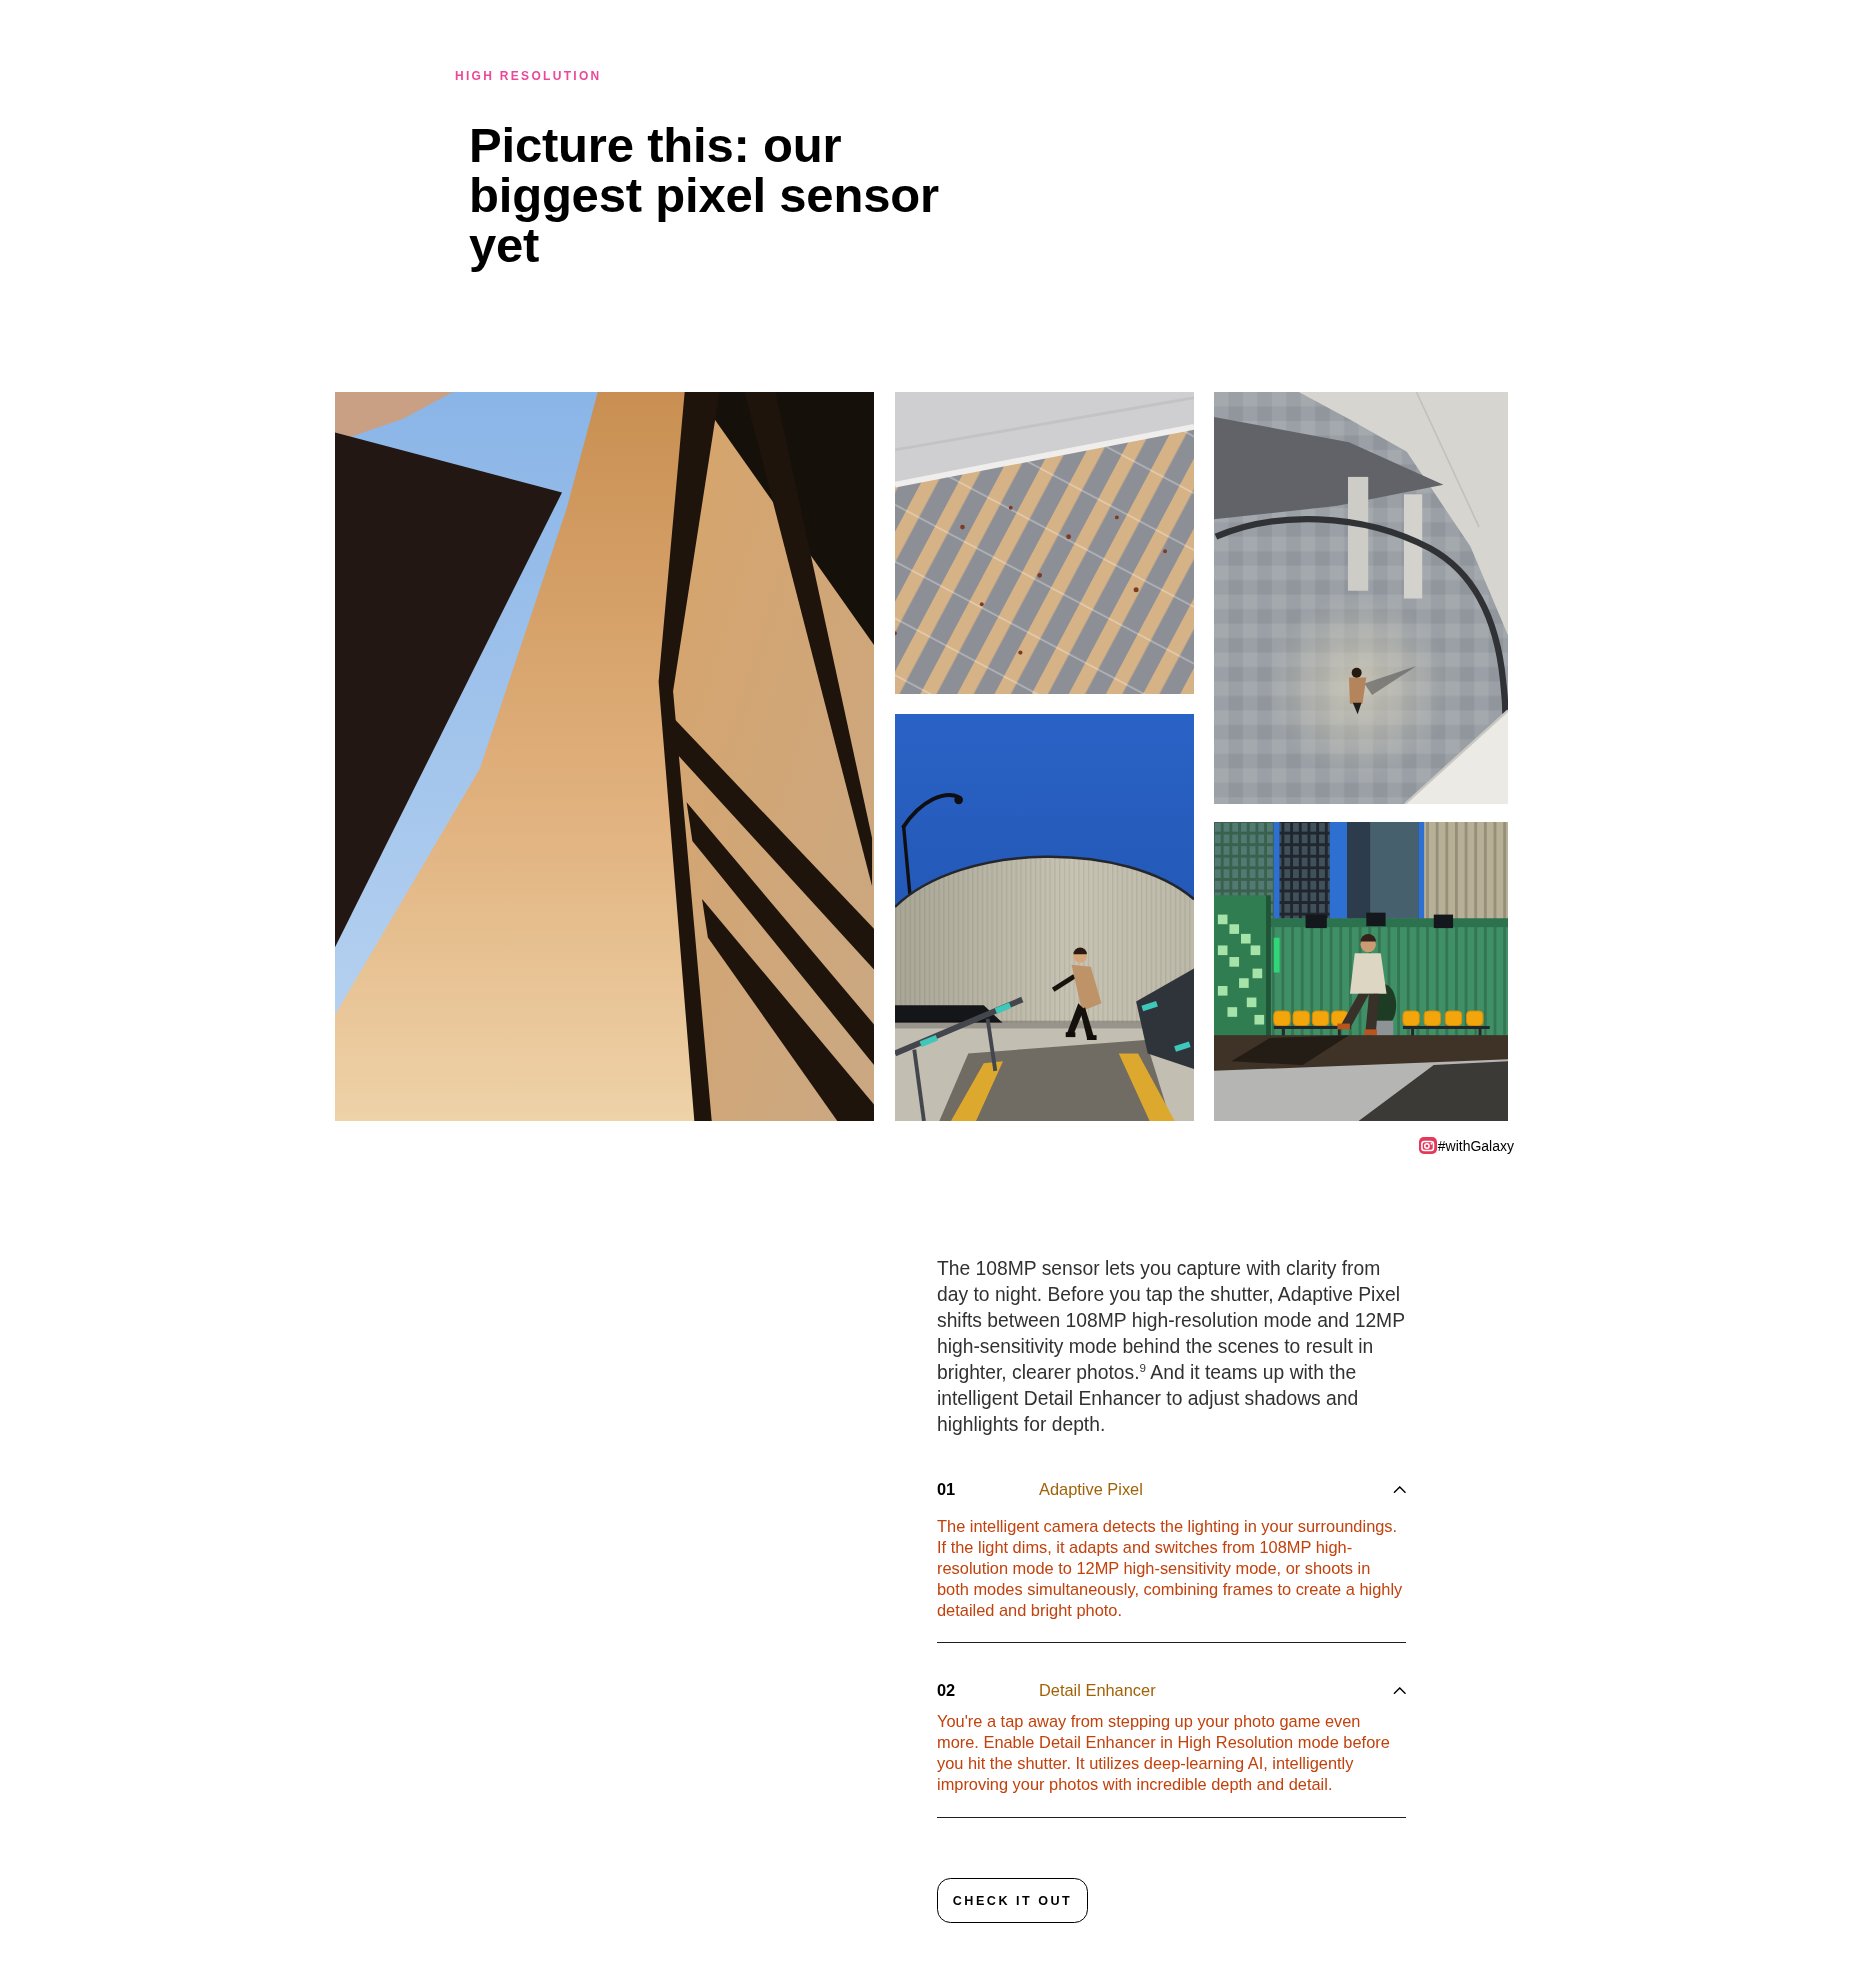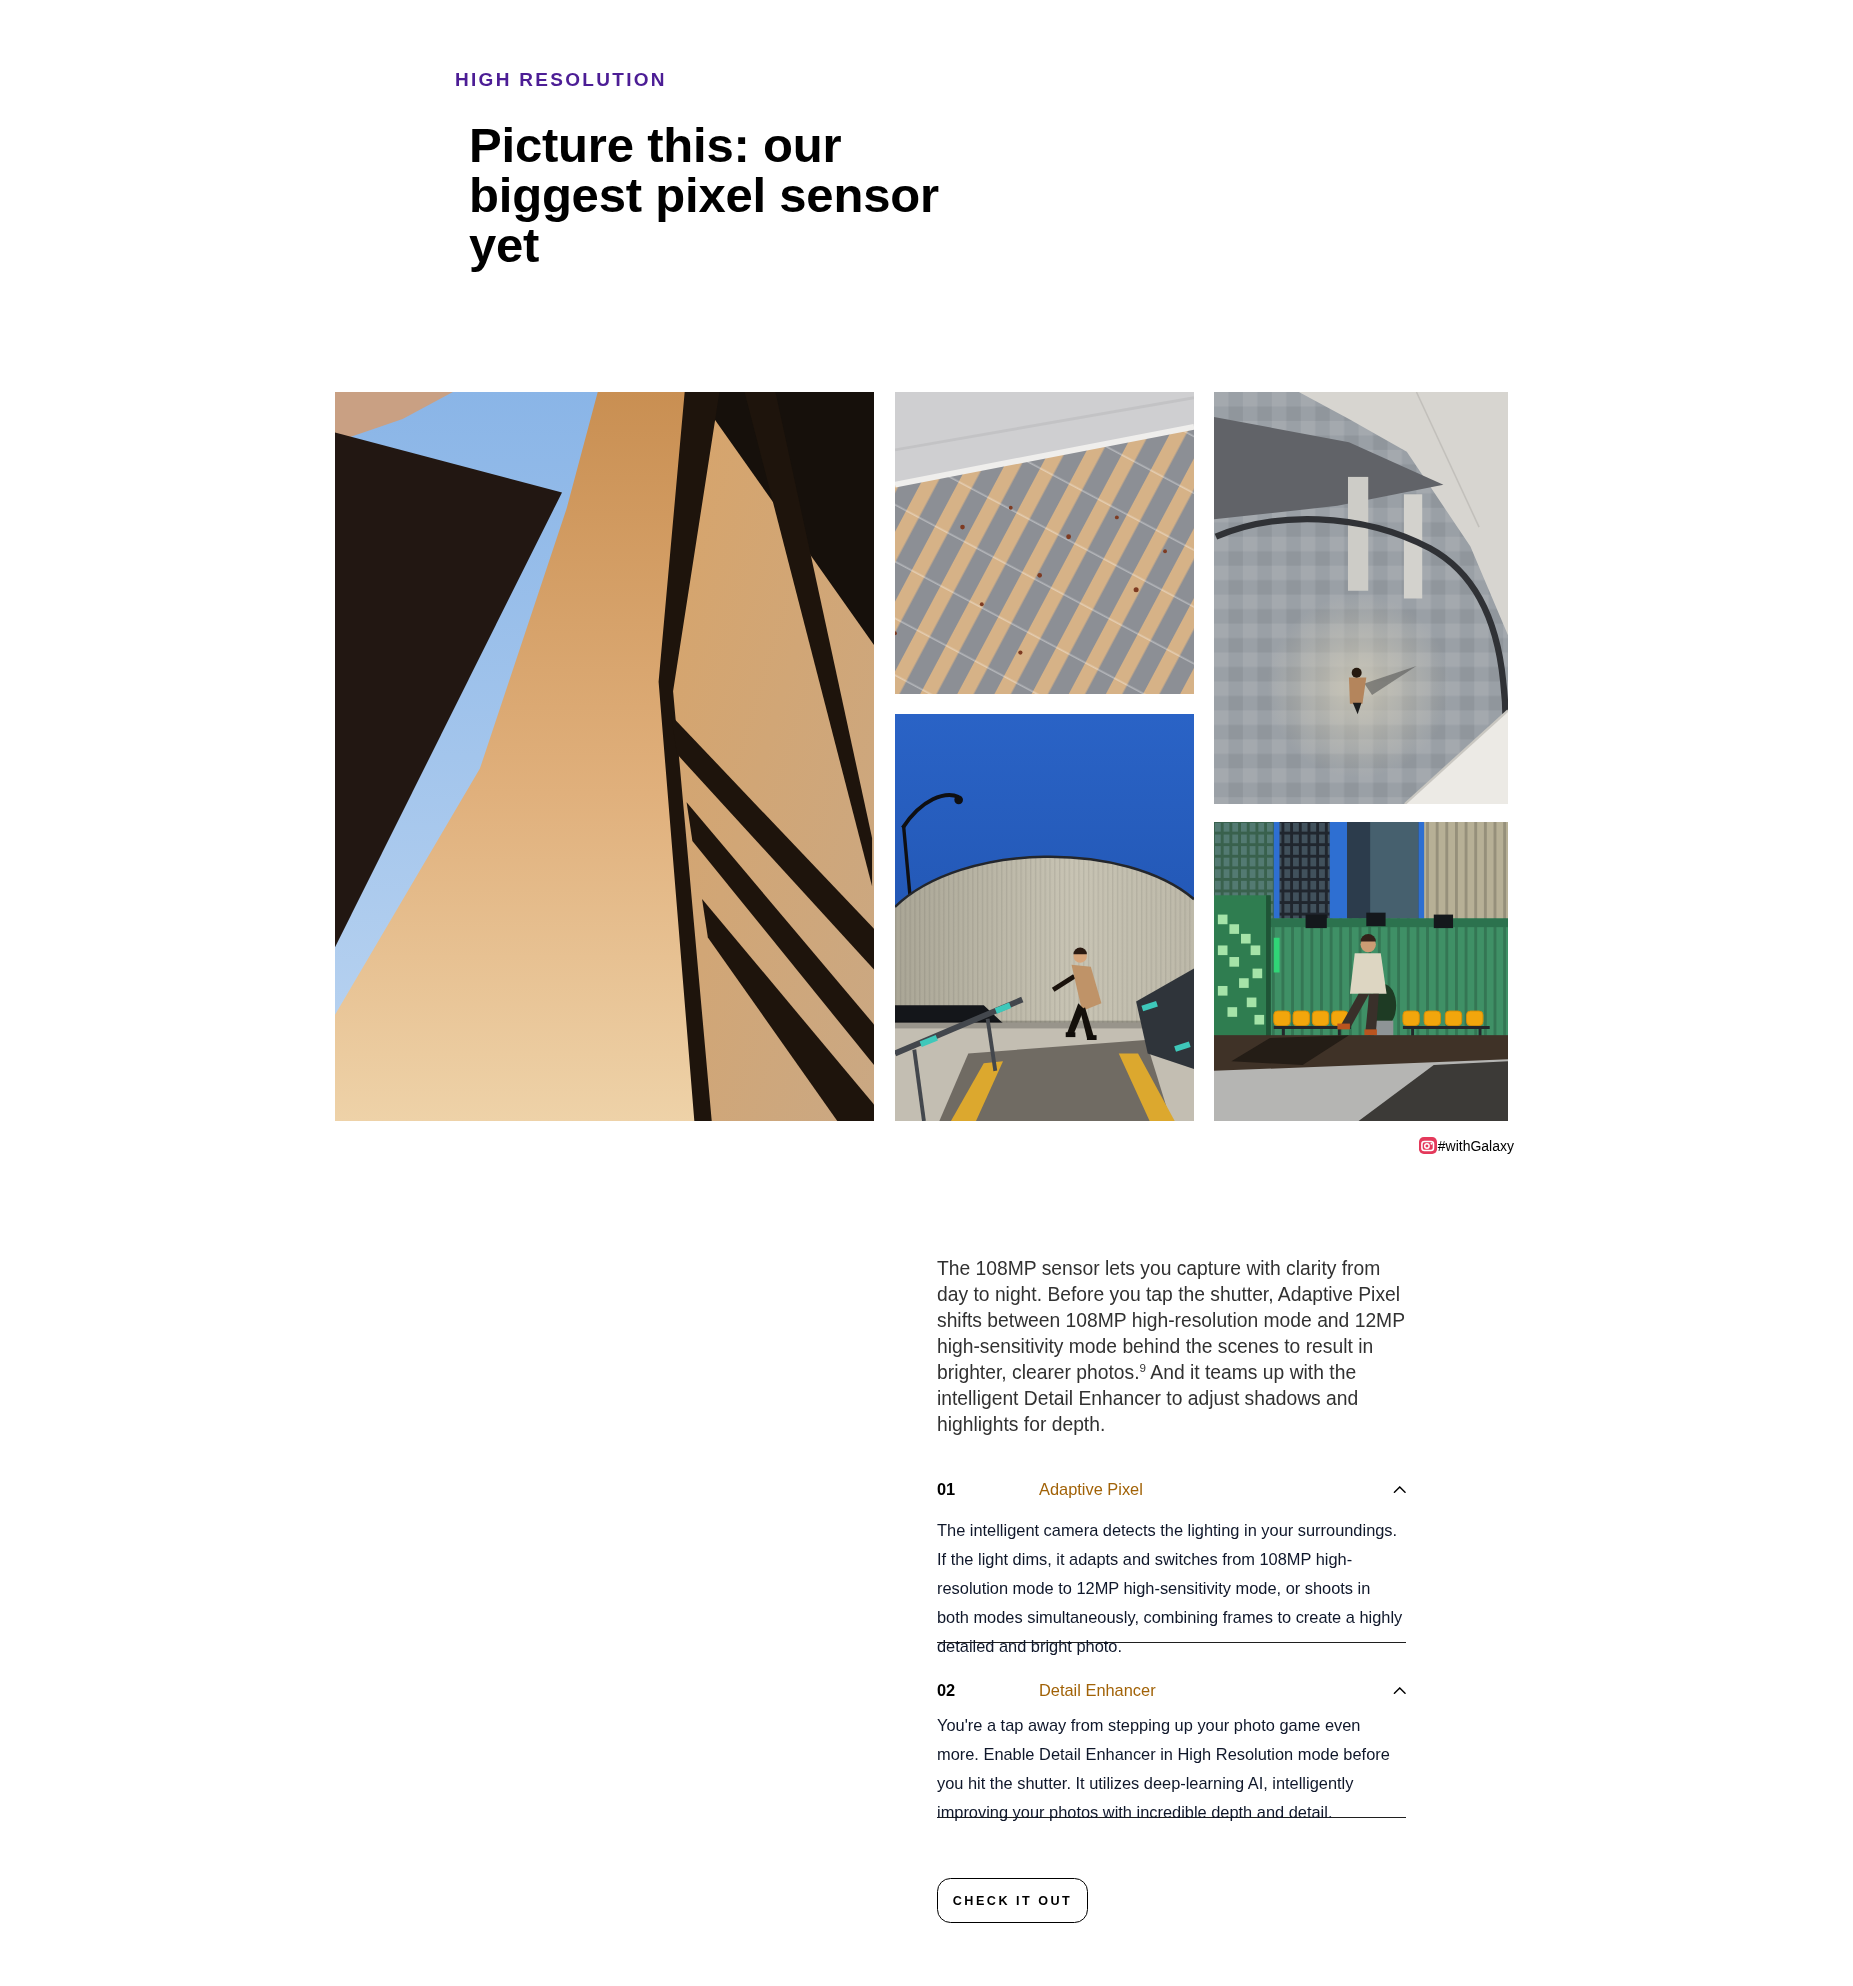--- a/index.html
+++ b/index.html
@@ -3,21 +3,21 @@
 <meta charset="utf-8">
 <style>
   html,body{margin:0;padding:0;background:#fff;}
   .canvas{
     position:relative;width:1854px;height:1986px;background:#ffffff;
     font-family:"Liberation Sans",sans-serif;overflow:hidden;
   }
   
   .eyebrow{
     position:absolute;left:455px;top:69px;
-    font-size:19px;font-weight:700;letter-spacing:2.3px;color:#4c1d95;
+    font-size:12px;font-weight:700;letter-spacing:2.3px;color:#ec4899;
   }
   .heading{
     position:absolute;left:453px;top:104px;margin:16px;
     font-size:49px;line-height:50px;font-weight:700;color:#000;letter-spacing:-0.2px;
   }
   .heading span{display:block;}
   
   .photo{position:absolute;overflow:hidden;background:#ddd;}
   .photo svg{display:block;width:100%;height:100%;}
   .ph-left  {left:335px;top:392px;width:539px;height:729px;}
@@ -42,21 +42,21 @@
   .acc-item{position:absolute;left:937px;width:469px;border-bottom:1.4px solid #1f1f1f;}
   .acc-1{top:1478px;height:164px;}
   .acc-2{top:1679px;height:138px;}
   .acc-header{
     display:flex;align-items:center;height:23px;cursor:pointer;
     font-size:16.4px;color:#000;gap:36px;
   }
   .acc-num{font-weight:700;width:66px;flex:0 0 66px;}
   .acc-title{flex:1 1 auto;font-weight:400;color:#a16207;}
   .acc-chevron{flex:0 0 auto;width:13.5px;height:7.7px;cursor:pointer;}
-  .acc-body{margin-top:14.5px;font-size:16.4px;line-height:29px;color:#0f172a;}
+  .acc-body{margin-top:14.5px;font-size:16.4px;line-height:21px;color:#c2410c;}
   .acc-2 .acc-body{margin-top:9px;}
   
   .cta{
     position:absolute;left:937px;top:1878px;height:45px;min-width:151px;
     display:inline-flex;align-items:center;justify-content:center;
     padding:0 14px;box-sizing:border-box;background:#fff;
     border:1px solid #000;border-radius:13.5px;cursor:pointer;
     font-family:"Liberation Sans",sans-serif;font-size:12.6px;font-weight:700;letter-spacing:2.5px;color:#000;
   }
 </style>

